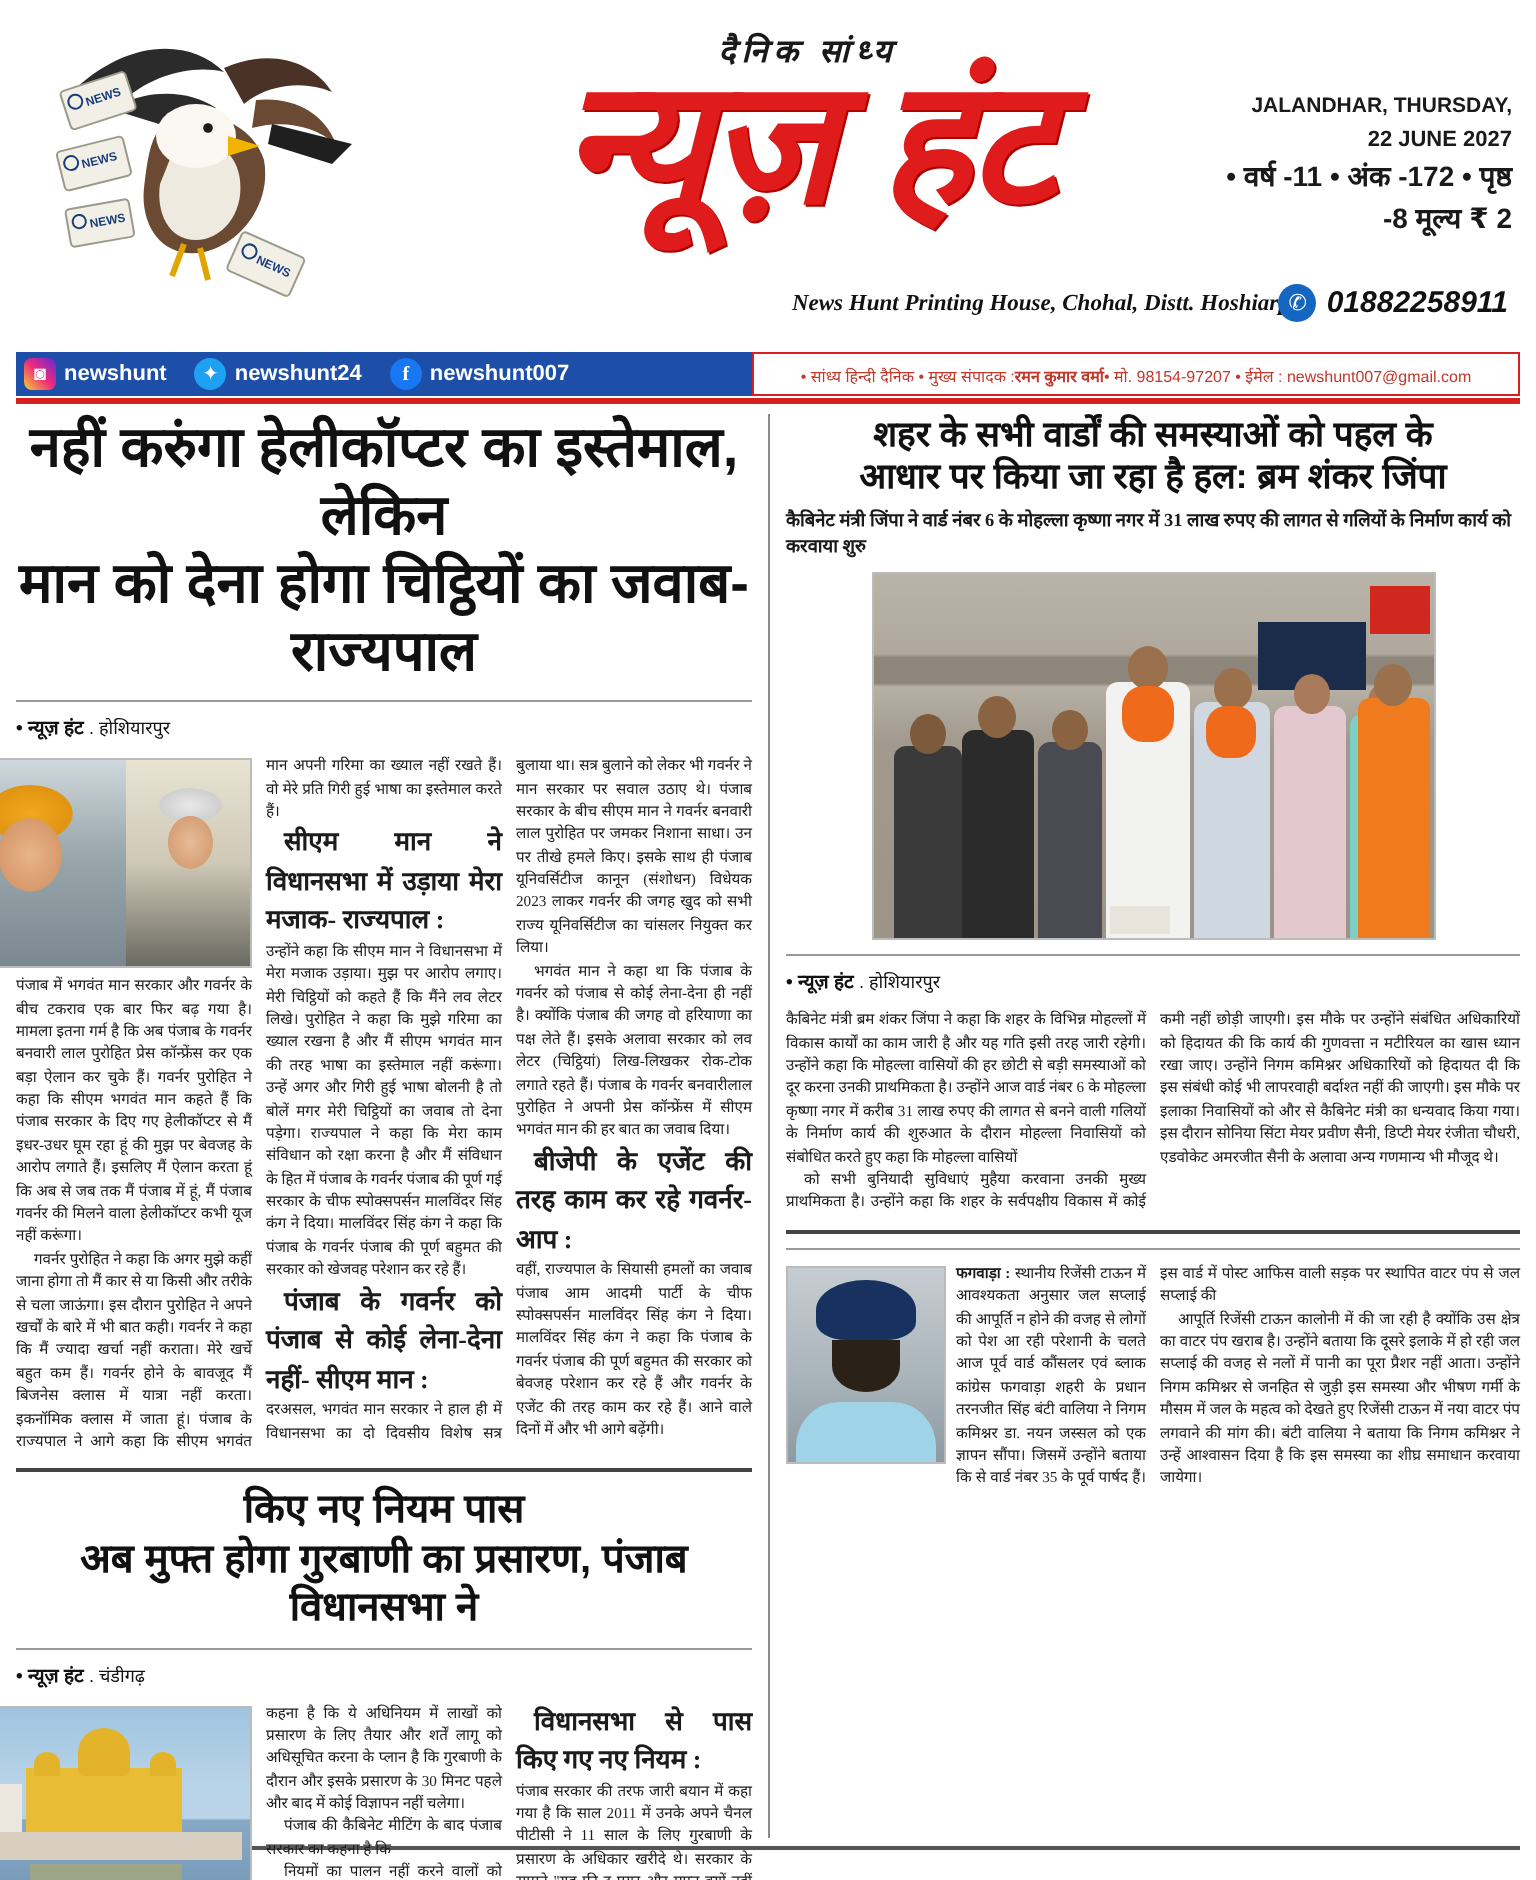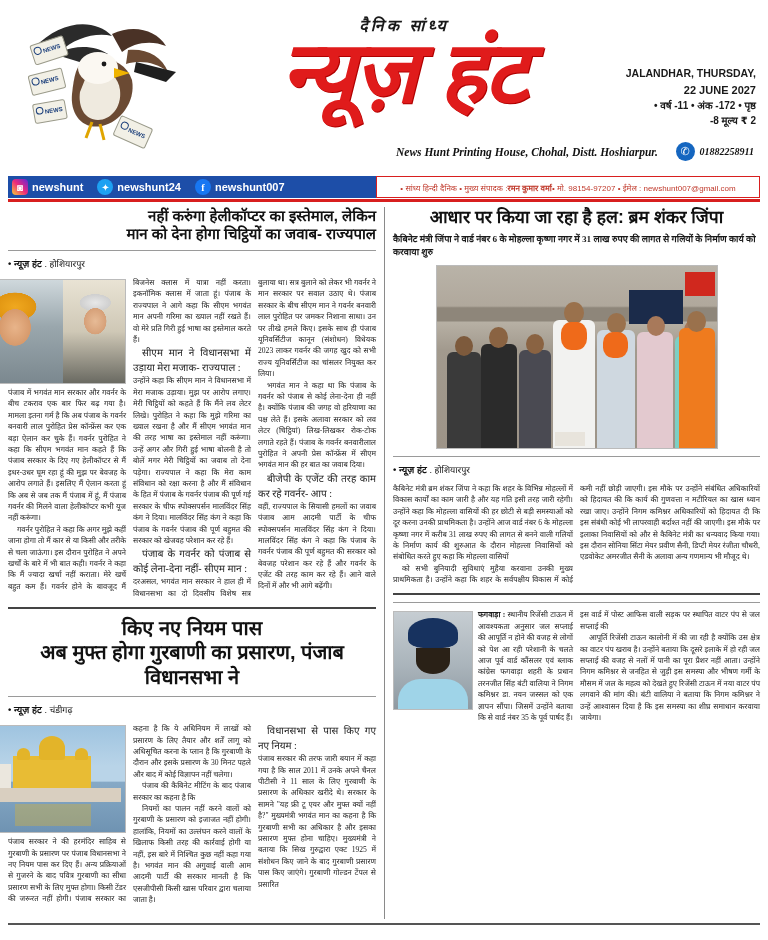--- a/index.html
+++ b/index.html
@@ -26,41 +26,41 @@
     margin-top:8px;
   }
   .logo-hindi{
     font-family:"Liberation Sans","DejaVu Sans",sans-serif;
     font-size:86px;line-height:0.95;font-weight:bold;
     color:#e01b1b;letter-spacing:-1px;
     margin-top:-4px;
     text-shadow:1px 1px 0 #b00000;
   }
   .mast-right{
-    position:absolute;right:4px;top:60px;width:160px;text-align:right;
+    position:absolute;right:4px;top:40px;width:160px;text-align:right;
     font-family:"Liberation Sans","DejaVu Sans",sans-serif;
     font-size:10.5px;font-weight:bold;line-height:1.5;color:#1a1a1a;
   }
   .mast-right .dt2{font-size:11px;}
-  .mast-right .vol{font-size:10px;font-weight:bold;}
+  .mast-right .vol{font-size:14px;font-weight:bold;}
   .press-line{
     position:absolute;left:360px;top:140px;width:290px;text-align:right;
     font-family:"Liberation Serif","DejaVu Serif",serif;
     font-style:italic;font-size:11.5px;font-weight:bold;color:#111;
   }
   .phone-wrap{
     position:absolute;right:6px;top:136px;display:flex;align-items:center;gap:5px;
   }
   .phone-ico{
     width:19px;height:19px;border-radius:50%;background:#1566c0;
     display:flex;align-items:center;justify-content:center;color:#fff;font-size:11px;
   }
   .phone-num{
-    font-family:Liberation Serif, serif;
-    font-style:italic;font-weight:bold;font-size:10px;color:#111;
+    font-family:Liberation Sans, sans-serif;
+    font-style:italic;font-weight:bold;font-size:15px;color:#111;
   }
 
   
   .social-bar{
     position:relative;height:22px;margin-top:2px;
     display:flex;align-items:stretch;
   }
   .social-left{
     background:#1d4ea8;display:flex;align-items:center;
     padding:0 6px 0 4px;width:368px;box-sizing:border-box;gap:4px;
@@ -88,21 +88,21 @@
   
   .content{display:flex;margin-top:5px;height:712px;}
   .col-left{width:376px;box-sizing:border-box;padding-right:8px;}
   .vdivider{width:1px;background:#8a8a8a;margin:0 0px;}
   .col-right{width:375px;box-sizing:border-box;padding-left:8px;}
 
   .hl{
     font-family:"Liberation Sans","DejaVu Sans",sans-serif;
     font-weight:bold;color:#111;text-align:center;line-height:1.22;
   }
-  .hl-lead{font-size:15px;text-align:right;}
+  .hl-lead{font-size:28px;text-align:center;}
   .hl-mid{font-size:20px;}
   .hl-r1{font-size:17.5px;}
   .hl-r2{font-size:16.5px;}
 
   .sub{
     font-family:"Liberation Serif","DejaVu Serif",serif;
     font-size:9.2px;line-height:1.42;text-align:justify;color:#1a1a1a;
     margin-top:5px;font-weight:bold;
   }
   .sub.ctr{text-align:left;}
@@ -119,21 +119,21 @@
   .cols3{column-count:3;column-gap:7px;column-rule:none;}
   .cols2{column-count:2;column-gap:7px;}
 
   .body-txt{
     font-family:"Liberation Serif","DejaVu Serif",serif;
     font-size:7.6px;line-height:1.5;text-align:justify;color:#1c1c1c;
     hyphens:auto;
   }
   .body-txt p{margin:0 0 0 0;text-indent:9px;}
   .body-txt p.noind{text-indent:0;}
-  .shead{font-weight:normal;font-size:10px;}
+  .shead{font-weight:bold;font-size:13px;}
 
   
   .photo{position:relative;overflow:hidden;background:#cfcfcf;border:1px solid #bbb;}
 
   .ph-float-r{float:right;margin:2px 0 3px 5px;}
   .ph-float-l{float:left;margin:2px 5px 3px 0;}
 
   
   .ph-duo{width:158px;height:103px;display:flex;}
   .ph-mann{flex:1;background:
@@ -327,20 +327,21 @@
           </div>
         </div>
       </div>
     </div>
 
     <div class="vdivider"></div>
 
     <div class="col-right">
 
       <div>
+        <div class="hl hl-r1">शहर के सभी वार्डों की समस्याओं को पहल के</div>
         <div class="hl hl-r1">आधार पर किया जा रहा है हल: ब्रम शंकर जिंपा</div>
         <div class="sub ctr">कैबिनेट मंत्री जिंपा ने वार्ड नंबर 6 के मोहल्ला कृष्णा नगर में 31 लाख रुपए की लागत से गलियों के निर्माण कार्य को करवाया शुरु</div>
 
         <div class="photo ph-group" style="margin:6px auto 0 auto;">
           <div class="signb" style="right:34px;top:24px;width:54px;height:34px;"></div>
           <div class="redsign" style="right:2px;top:6px;width:30px;height:24px;"></div>
           <div class="person" style="left:10px;width:34px;height:96px;background:#3a3a3a;"></div>
           <div class="head" style="left:18px;bottom:92px;width:18px;height:20px;background:#7d5a3c;"></div>
           <div class="person" style="left:44px;width:36px;height:104px;background:#2b2b2b;"></div>
           <div class="head" style="left:52px;bottom:100px;width:19px;height:21px;background:#8a6342;"></div>

